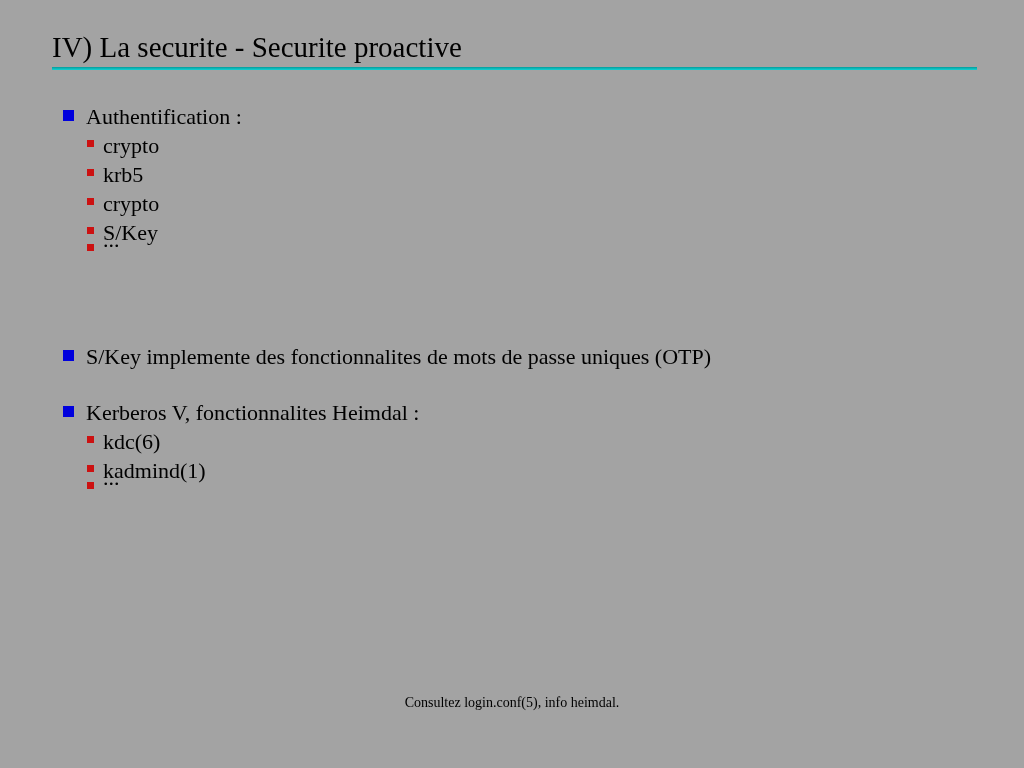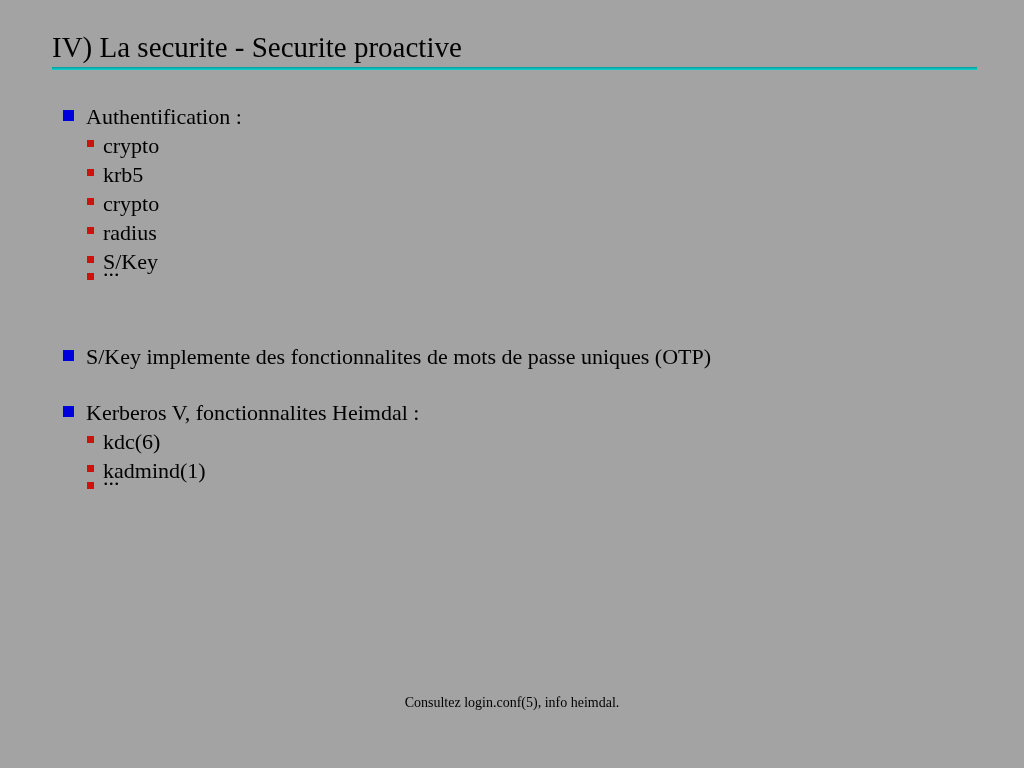--- a/index.html
+++ b/index.html
@@ -104,24 +104,20 @@
     <div class="row sub">
       <span class="b2"></span>
       <span class="text">krb5</span>
     </div>
     <div class="row sub">
       <span class="b2"></span>
       <span class="text">crypto</span>
     </div>
     <div class="row sub">
       <span class="b2"></span>
-      <span class="text">radius</span>
-    </div>
-    <div class="row sub">
-      <span class="b2"></span>
       <span class="text">S/Key</span>
     </div>
     <div class="row sub dots">
       <span class="b2"></span>
       <span class="text">...</span>
     </div>
   </div>
 
   <div class="block" id="block2">
     <div class="row">

